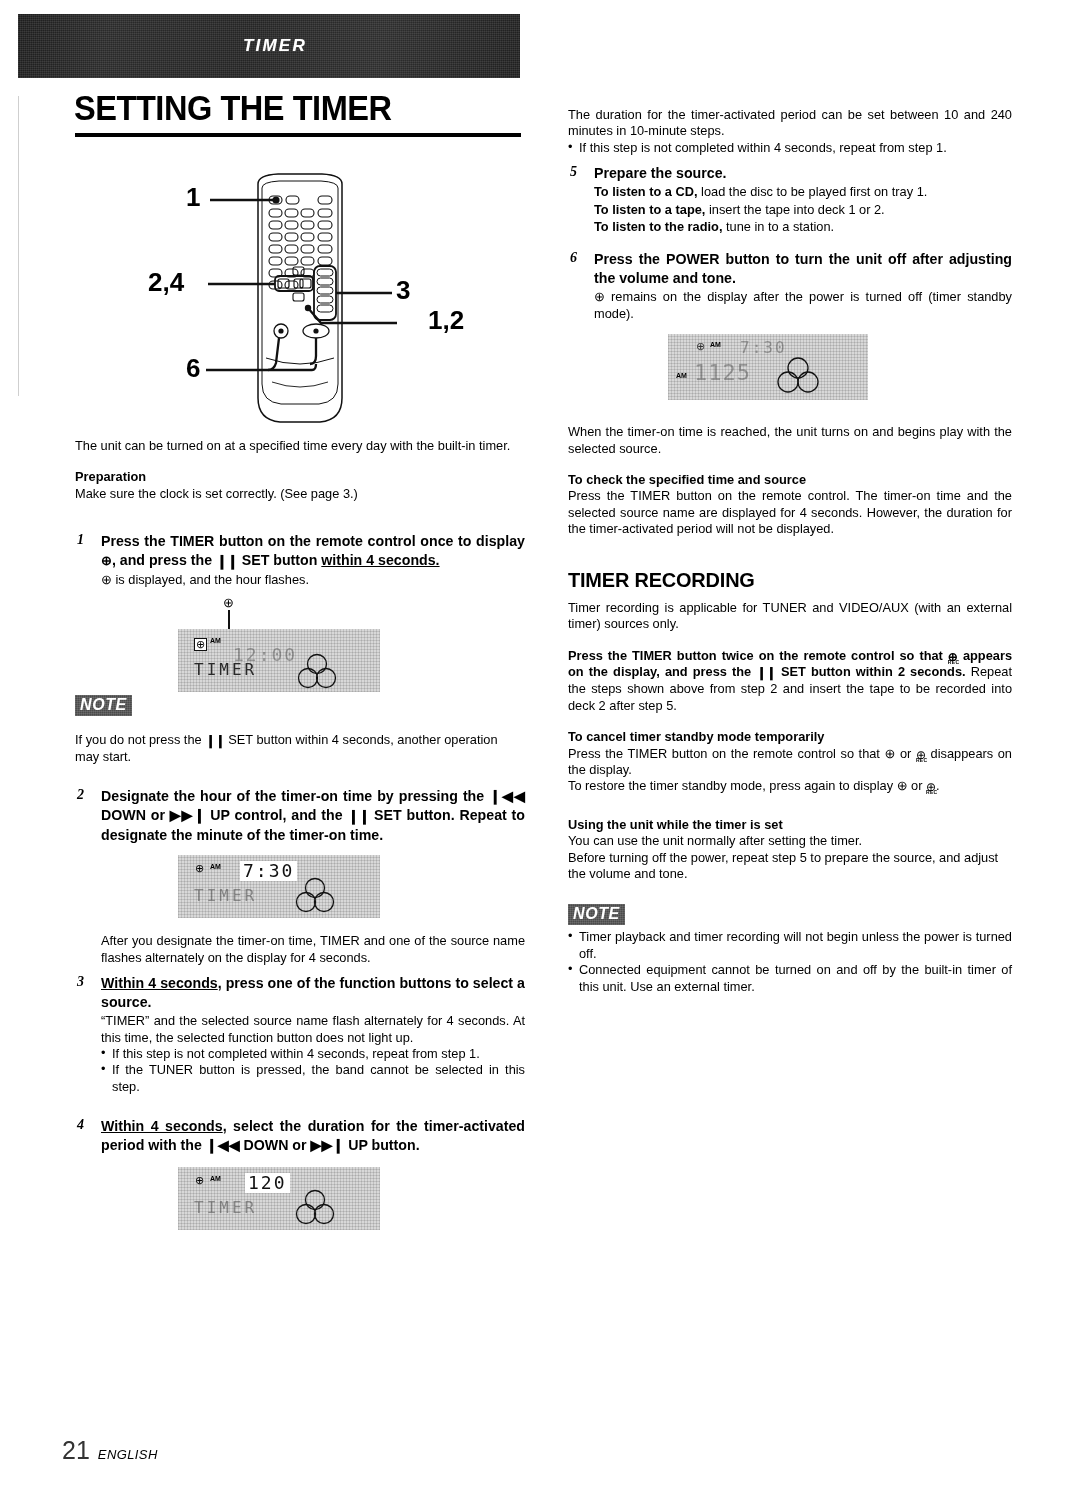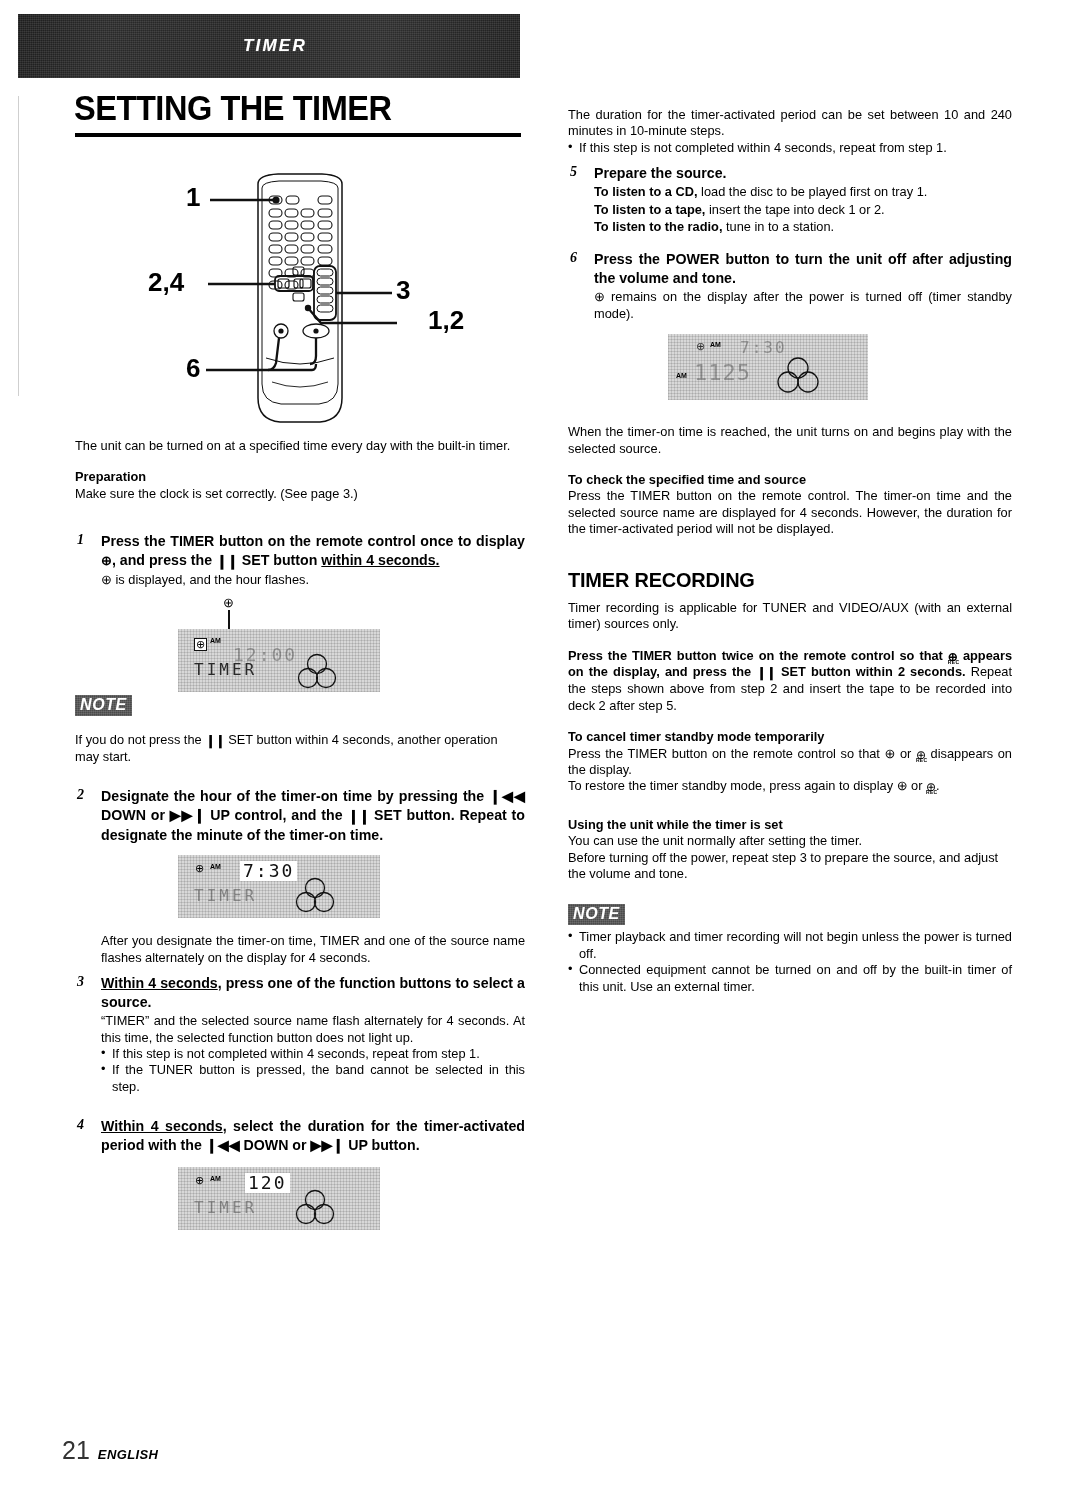--- a/index.html
+++ b/index.html
@@ -267,21 +267,21 @@
     gap: 8px;
   }
   .footer-page {
     font-size: 25px;
     font-weight: 300;
     font-family: "Liberation Sans", sans-serif;
     color: #333;
   }
   .footer-lang {
     font-size: 13px;
-    font-weight: bold;
+    font-weight: normal;
     font-style: italic;
     letter-spacing: 0.4px;
   }
   .edge-mark {
     position: absolute;
     background: #cfcfcf;
   }
 </style>
 </head>
 <body>
@@ -576,21 +576,21 @@
   <div class="gap-m"></div>
 
   <div class="subhead">To cancel timer standby mode temporarily</div>
   <p class="p"><span>Press the TIMER button on the remote control so that </span><span class="clockglyph">⊕</span><span> or </span><span class="recglyph"><span>⊕</span><sub>REC</sub></span><span> disappears on the display.</span></p>
   <p class="p p-left"><span>To restore the timer standby mode, press again to display </span><span class="clockglyph">⊕</span><span> or </span><span class="recglyph"><span>⊕</span><sub>REC</sub></span><span>.</span></p>
 
   <div class="gap-l"></div>
 
   <div class="subhead">Using the unit while the timer is set</div>
   <p class="p p-left" style="white-space:pre-line;">You can use the unit normally after setting the timer.
-Before turning off the power, repeat step 3 to prepare the source, and adjust the volume and tone.</p>
+Before turning off the power, repeat step 5 to prepare the source, and adjust the volume and tone.</p>
 
   <div class="gap-l"></div>
 
   <div>
     <span class="note-badge">NOTE</span>
     <ul class="bullets" style="margin-top:4px;">
       <li>Timer playback and timer recording will not begin unless the power is turned off.</li>
       <li>Connected equipment cannot be turned on and off by the built-in timer of this unit.  Use an external timer.</li>
     </ul>
   </div>

